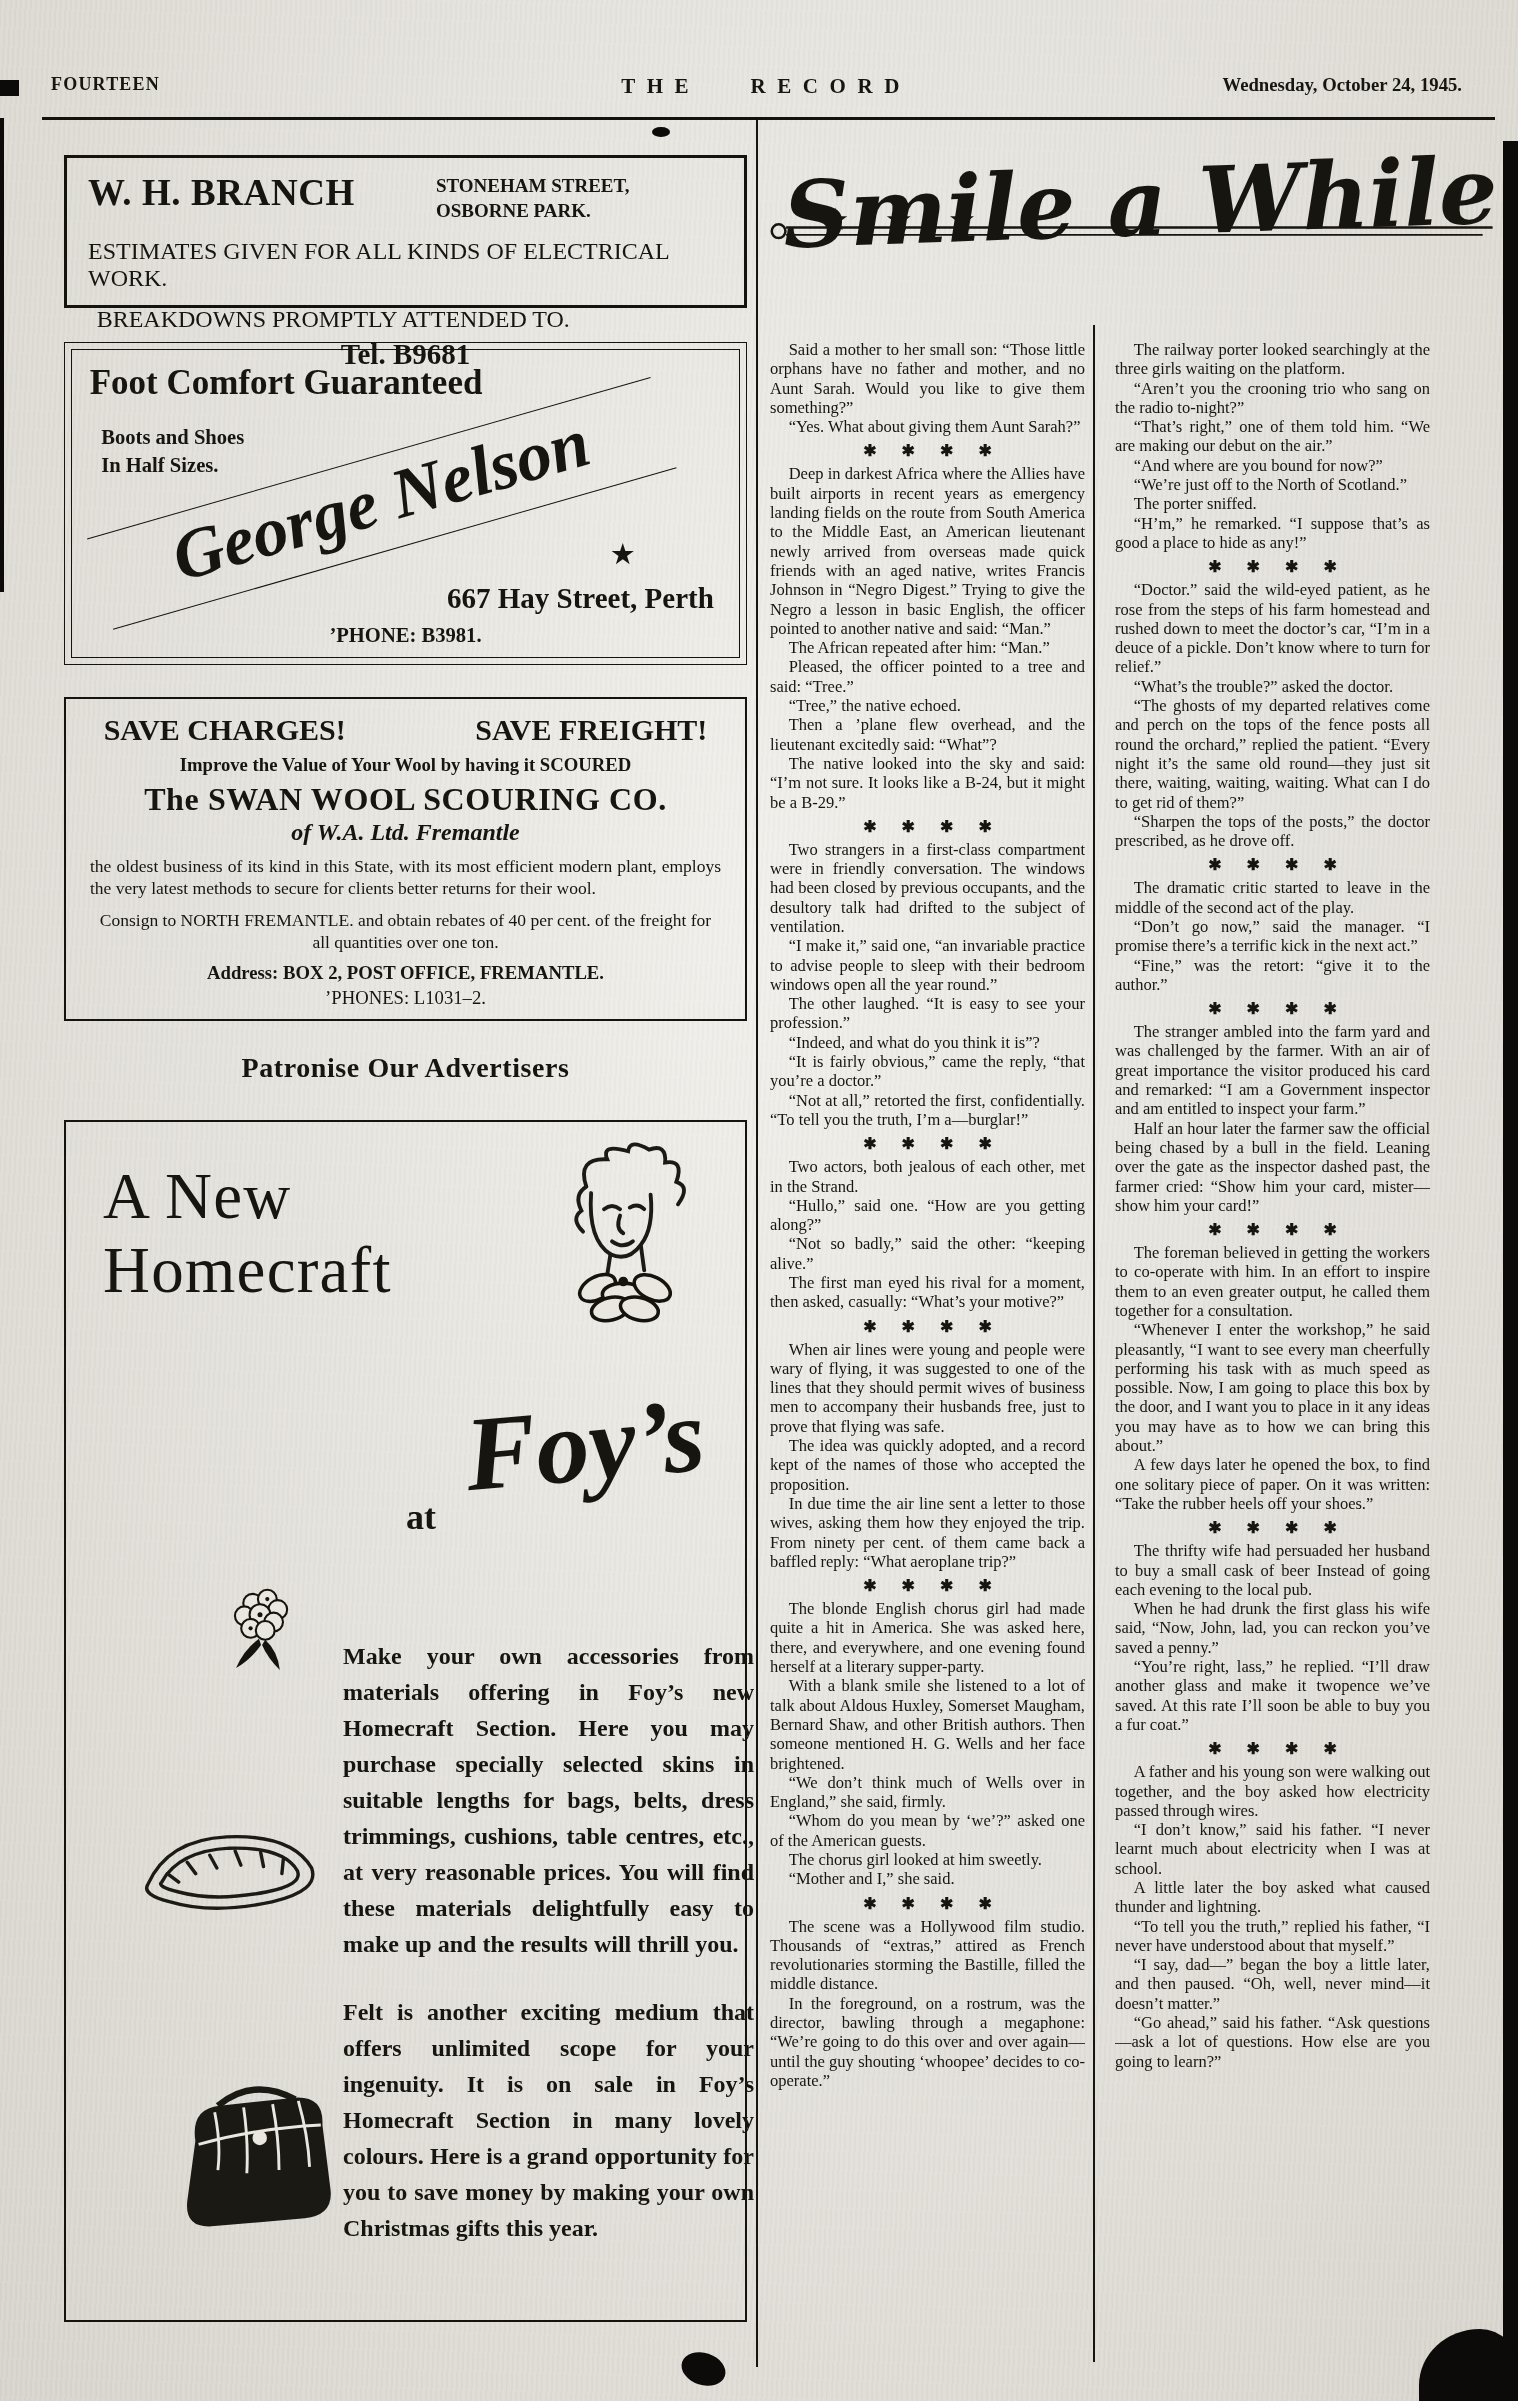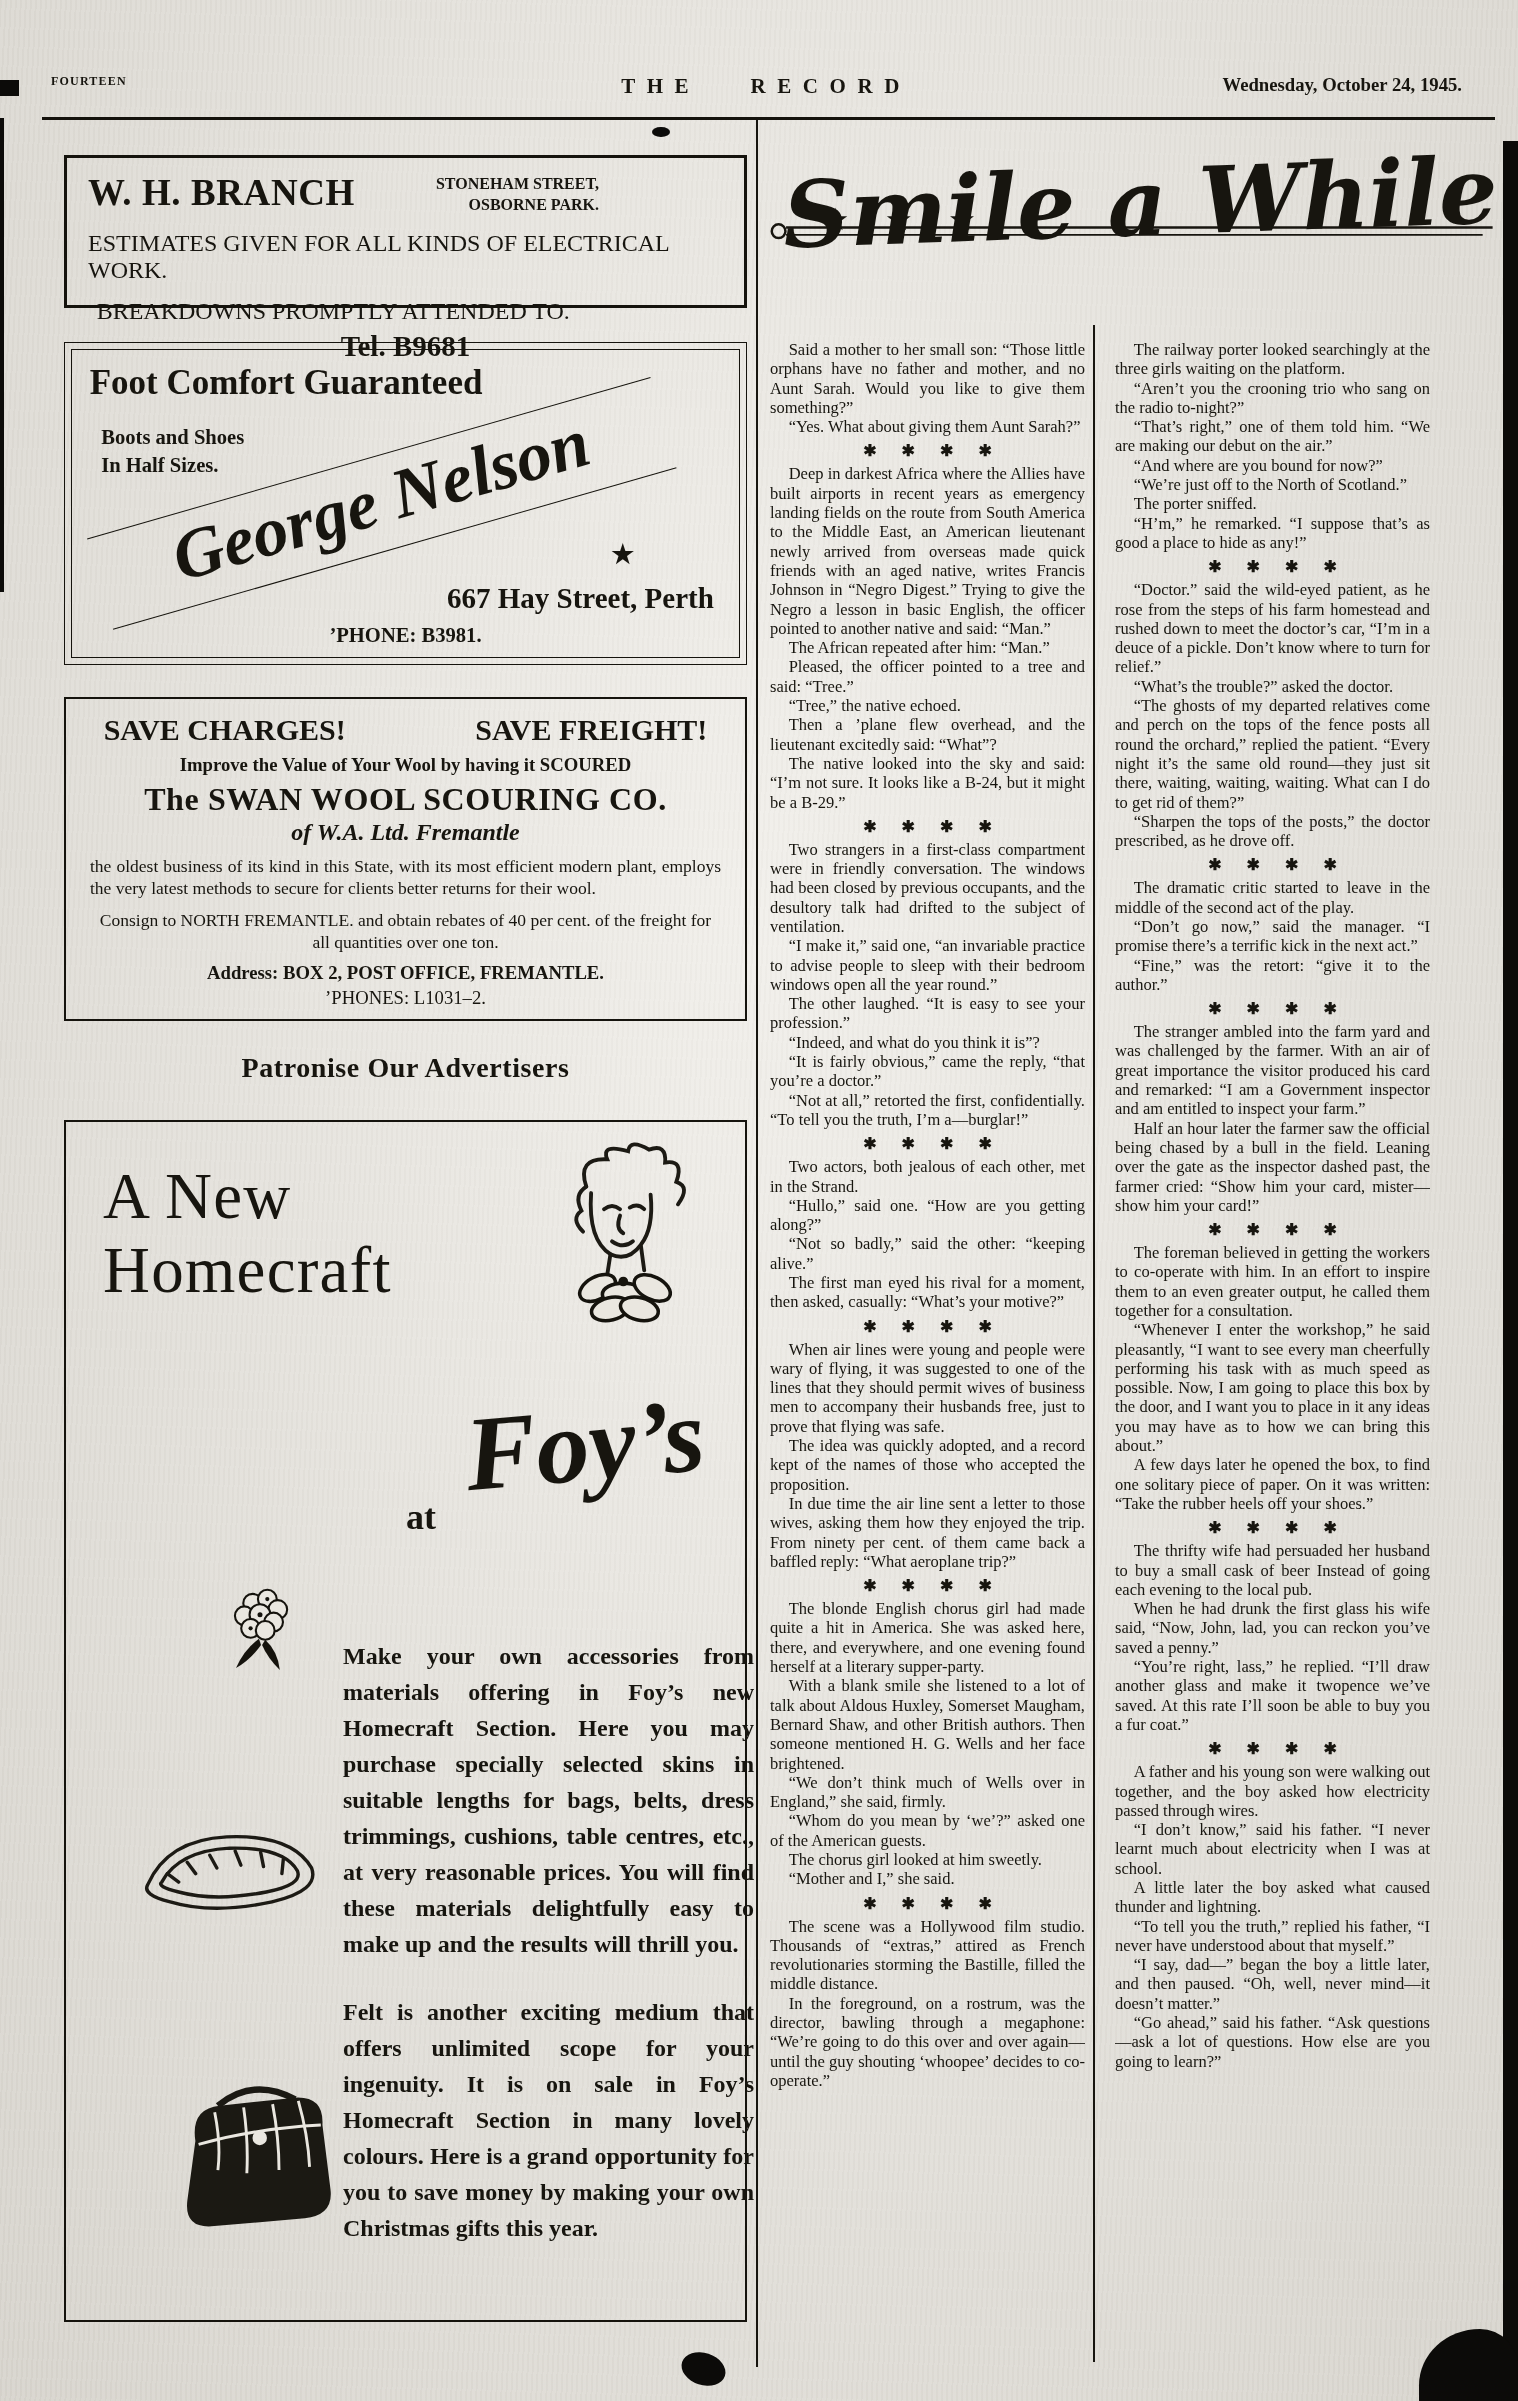--- a/index.html
+++ b/index.html
@@ -18,37 +18,37 @@
   .artifact { position:absolute; background:#0c0b09; }
   .edge-right { right:0; top:141px; bottom:0; width:16px; }
   .edge-left  { left:0; top:118px; height:474px; width:4.4px; }
   .blob-br { right:0; bottom:0; width:100px; height:72px; border-radius:70% 45% 0 0 / 90% 65% 0 0; }
   .blob-bc { left:681px; bottom:16px; width:45px; height:32px; border-radius:50%; transform:rotate(18deg); }
   .spot-top { left:652px; top:127px; width:17.5px; height:10px; border-radius:50%; }
   .spot-tl  { left:0; top:80px; width:18.7px; height:16px; }
 
   
   .masthead { position:absolute; top:74px; left:51px; right:57px; font-weight:bold; }
-  .page-num { position:absolute; left:0; top:0; font-size:12px; letter-spacing:1.2px; }
+  .page-num { position:absolute; left:0; top:0; font-size:18px; letter-spacing:1.2px; }
   .paper-title { position:absolute; left:715px; top:0; transform:translateX(-50%);
                  font-size:21px; letter-spacing:.55em; word-spacing:1.6em; white-space:nowrap; }
   .issue-date { position:absolute; right:0; top:0; font-size:18.7px; }
   .head-rule { position:absolute; top:117px; left:42px; width:1453px; height:2.5px; background:#14120c; }
 
   .vrule { position:absolute; width:1.9px; background:#17150f; }
   .v1 { left:756px; top:120px; height:2247px; }
   .v2 { left:1093px; top:325px; height:2037px; }
 
   
   .ad { position:absolute; border:3.1px solid #15130d; }
 
   .branch { left:64px; top:155px; width:683px; height:153px; padding:12.5px 21px; }
   .branch-row { display:flex; justify-content:flex-start; align-items:flex-start; }
   .branch-name { font-size:37px; font-weight:bold; letter-spacing:0.6px; flex:0 0 auto; }
-  .branch-addr { text-align:right; font-size:16px; font-weight:bold; line-height:1.3; margin-left:81px; padding-top:3.7px; }
+  .branch-addr { text-align:left; font-size:19px; font-weight:bold; line-height:1.3; margin-left:81px; padding-top:3.7px; }
   .branch-line { font-size:24px; font-weight:normal; margin-top:14px; }
   .branch-line2 { padding-left:8.7px; }
   .branch-tel { text-align:center; font-size:29px; font-weight:bold; margin-top:5px; }
 
   .nelson { left:64px; top:342px; width:683px; height:323px; border-width:1.9px; padding:6.2px; }
   .nelson-inner { position:relative; width:100%; height:100%; border:1.9px solid #15130d; }
   .fc-head { position:absolute; left:17.5px; top:12.5px; font-size:35px; font-weight:bold; }
   .boots { position:absolute; left:29px; top:74px; font-size:20.6px; font-weight:bold; line-height:1.35; }
   .gn { position:absolute; left:18.7px; top:122px; width:586px; text-align:center;
         transform:rotate(-16deg); transform-origin:40% 50%;

